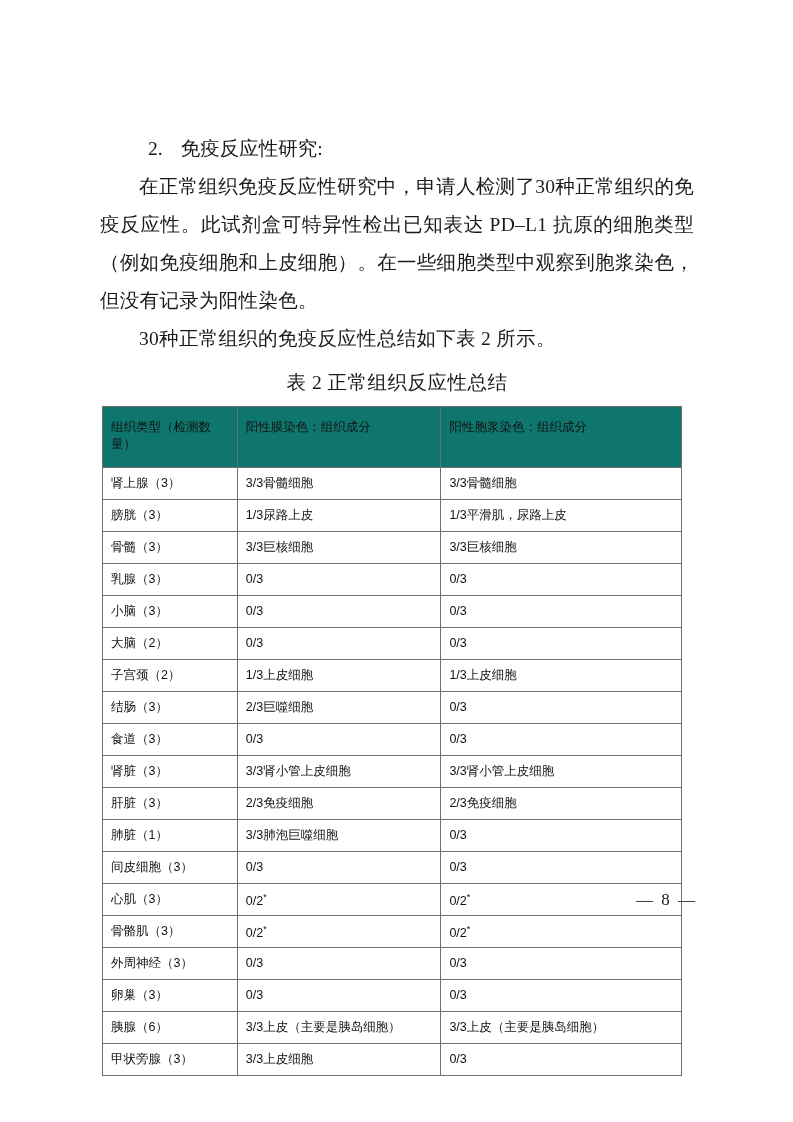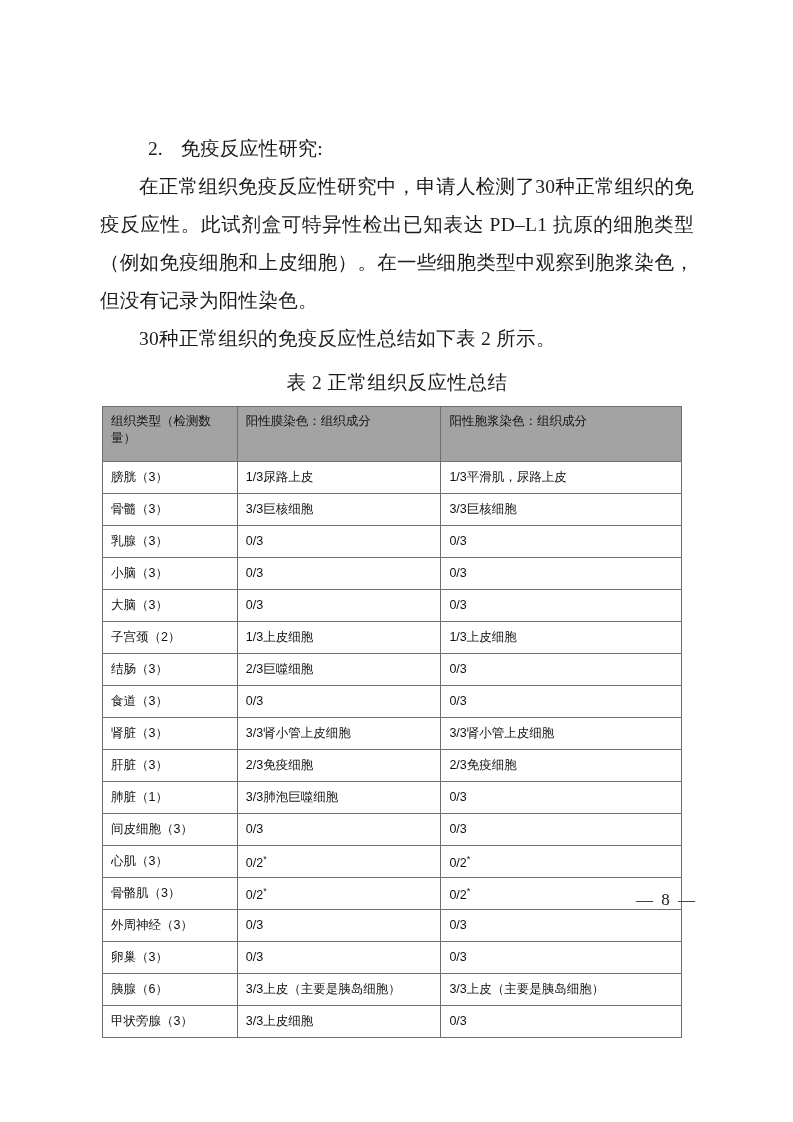--- a/index.html
+++ b/index.html
@@ -66,24 +66,24 @@
   }
   table.tissue th, table.tissue td {
     border: 1px solid #6f6f6f;
     padding: 4px 6px 4px 8px;
     vertical-align: middle;
     line-height: 17px;
     font-weight: normal;
     text-align: left;
   }
   table.tissue thead th {
-    background: #a3a3a3;
+    background: #0f766e;
     height: 44px;
     vertical-align: top;
-    padding-top: 6px;
+    padding-top: 12px;
   }
   table.tissue col.c1 { width: 135px; }
   table.tissue col.c2 { width: 204px; }
   table.tissue col.c3 { width: 241px; }
   table.tissue tbody td {
     height: 23px;
   }
   .sup {
     font-size: 9px;
     vertical-align: super;
@@ -122,41 +122,46 @@
       </colgroup>
       <thead>
         <tr>
           <th>组织类型（检测数量）</th>
           <th>阳性膜染色：组织成分</th>
           <th>阳性胞浆染色：组织成分</th>
         </tr>
       </thead>
       <tbody id="table-body">
           <tr>
+            <td>肾上腺（3）</td>
+            <td>3/3骨髓细胞</td>
+            <td>3/3骨髓细胞</td>
+          </tr>
+          <tr>
             <td>膀胱（3）</td>
             <td>1/3尿路上皮</td>
             <td>1/3平滑肌，尿路上皮</td>
           </tr>
           <tr>
             <td>骨髓（3）</td>
             <td>3/3巨核细胞</td>
             <td>3/3巨核细胞</td>
           </tr>
           <tr>
             <td>乳腺（3）</td>
             <td>0/3</td>
             <td>0/3</td>
           </tr>
           <tr>
             <td>小脑（3）</td>
             <td>0/3</td>
             <td>0/3</td>
           </tr>
           <tr>
-            <td>大脑（3）</td>
+            <td>大脑（2）</td>
             <td>0/3</td>
             <td>0/3</td>
           </tr>
           <tr>
             <td>子宫颈（2）</td>
             <td>1/3上皮细胞</td>
             <td>1/3上皮细胞</td>
           </tr>
           <tr>
             <td>结肠（3）</td>

